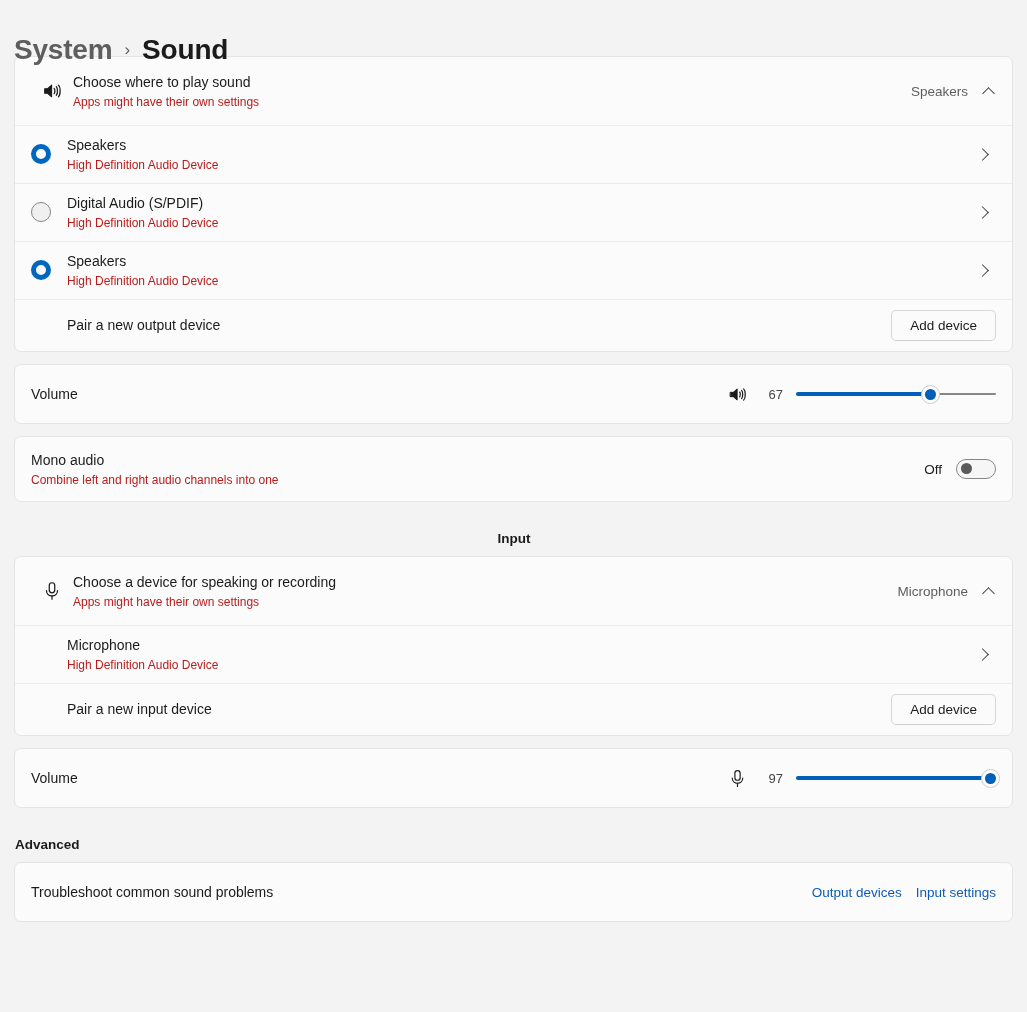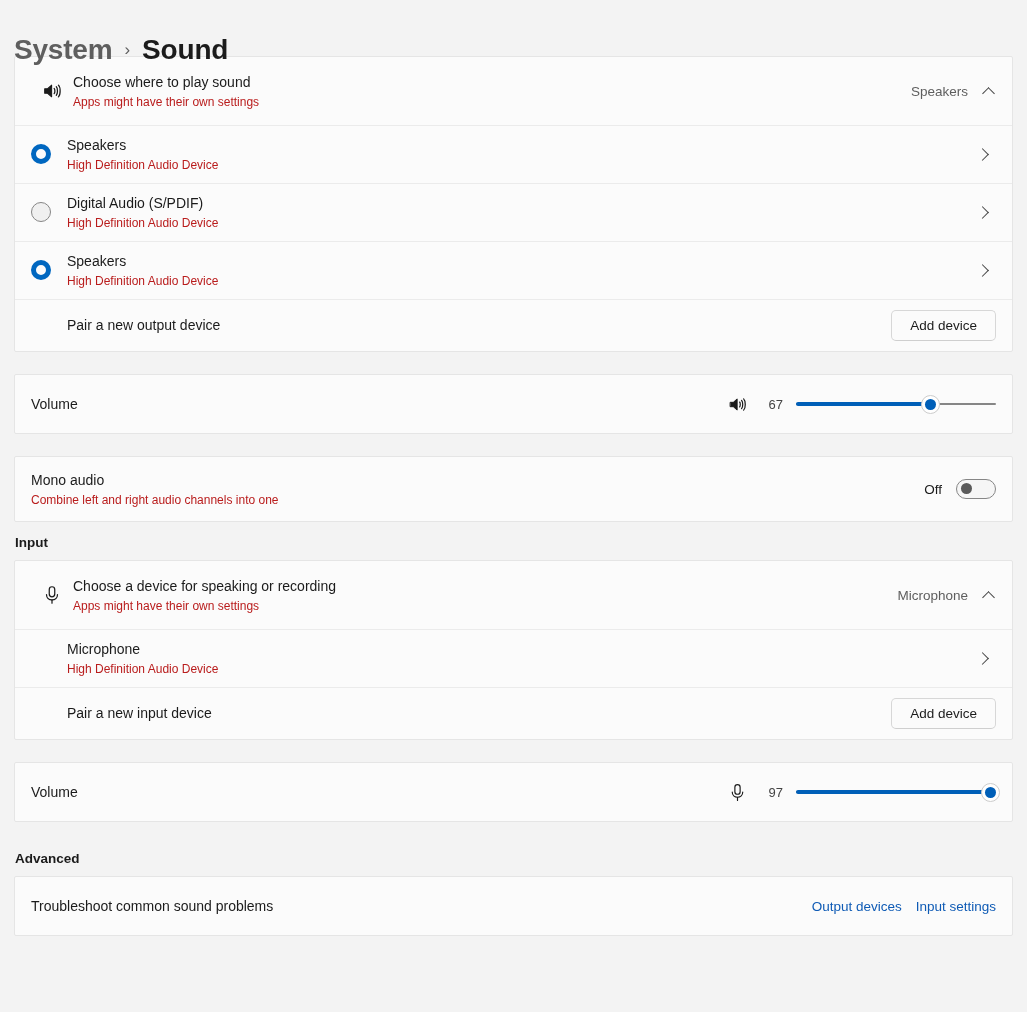--- a/index.html
+++ b/index.html
@@ -25,31 +25,31 @@
   .bc-current {
     font-size: 28px; font-weight: 600; color: #1b1b1b; letter-spacing: -0.2px;
   }
 
   
   .section-label {
     font-size: 13.5px; font-weight: 600; color: #1b1b1b;
     margin: 0 0 8px 1px; line-height: 18px;
   }
   .sec-output  { margin-top: 13px; }
-  .sec-input   { margin-top: 12px; }
+  .sec-input   { margin-top: 28px; text-align: center; }
   .sec-advanced{ margin-top: 28px; }
 
   
   .card {
     background: #fbfbfb;
     border: 1px solid #e5e5e5;
-    border-radius: 2px;
+    border-radius: 7px;
     overflow: hidden;
   }
-  .card + .card { margin-top: 22px; }
+  .card + .card { margin-top: 12px; }
   .row {
     display: flex; align-items: center;
     padding: 0 16px 0 16px;
     position: relative;
   }
   .row + .row::before {
     content: ""; position: absolute; left: 0; right: 0; top: 0;
     height: 1px; background: #ebebeb;
   }
 

